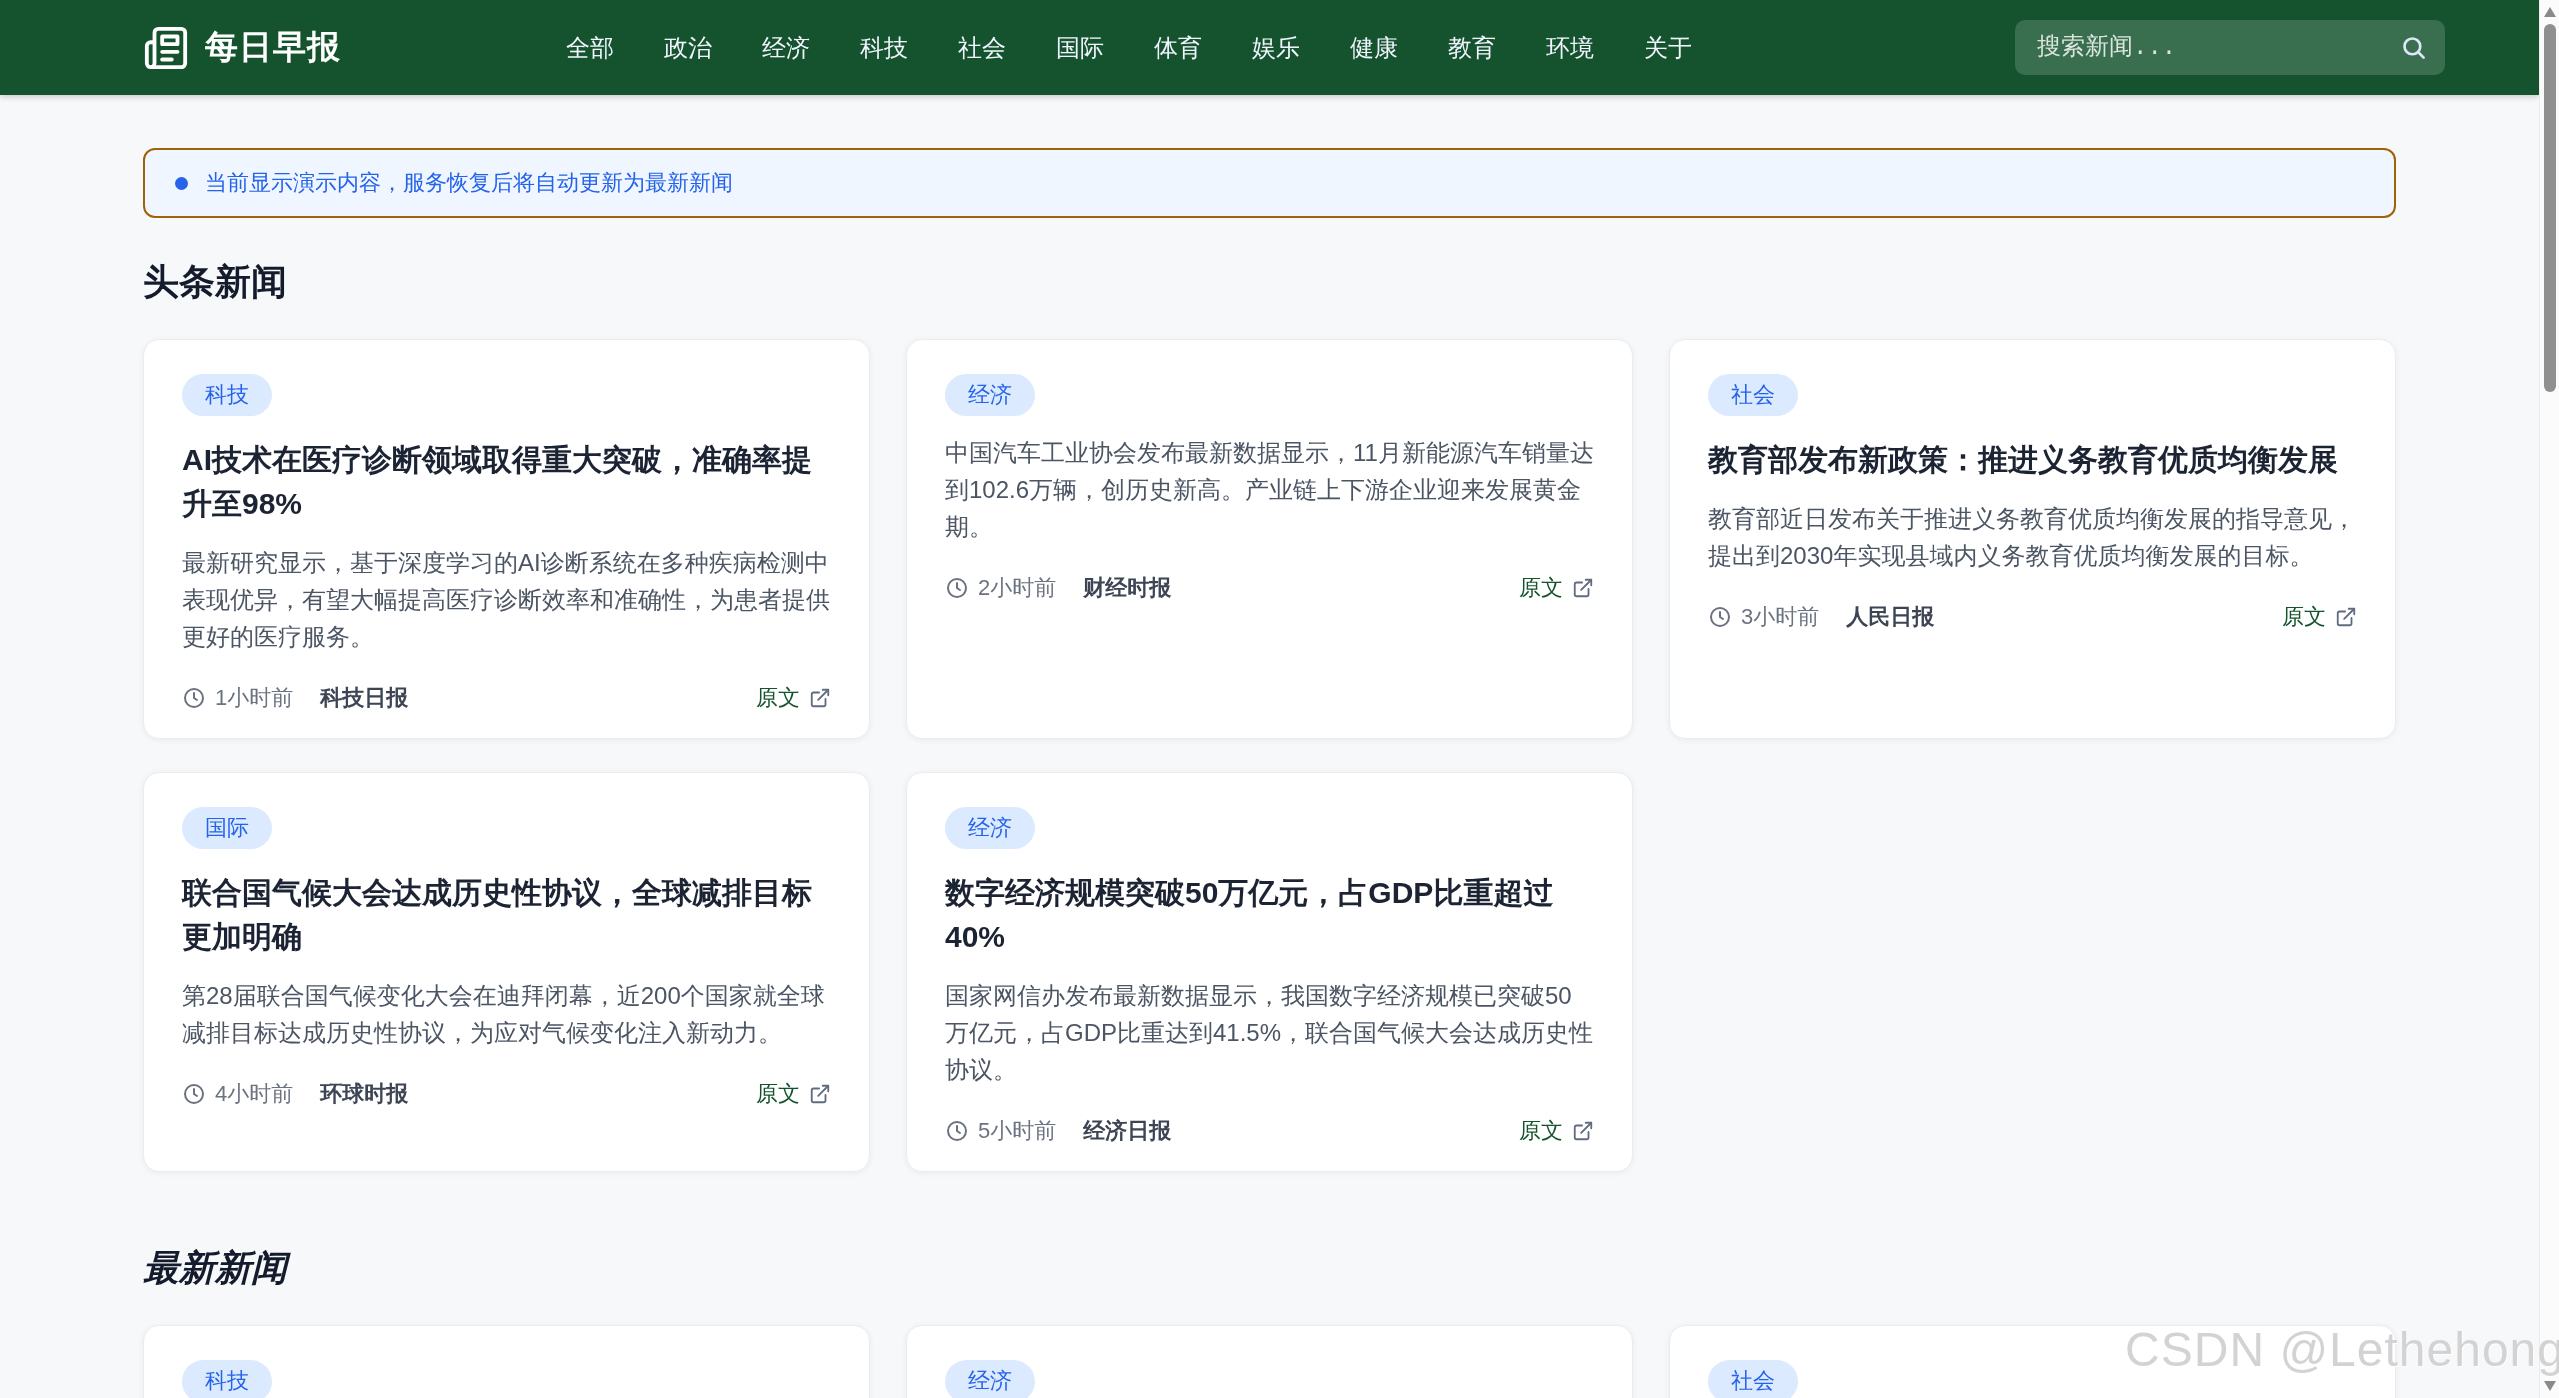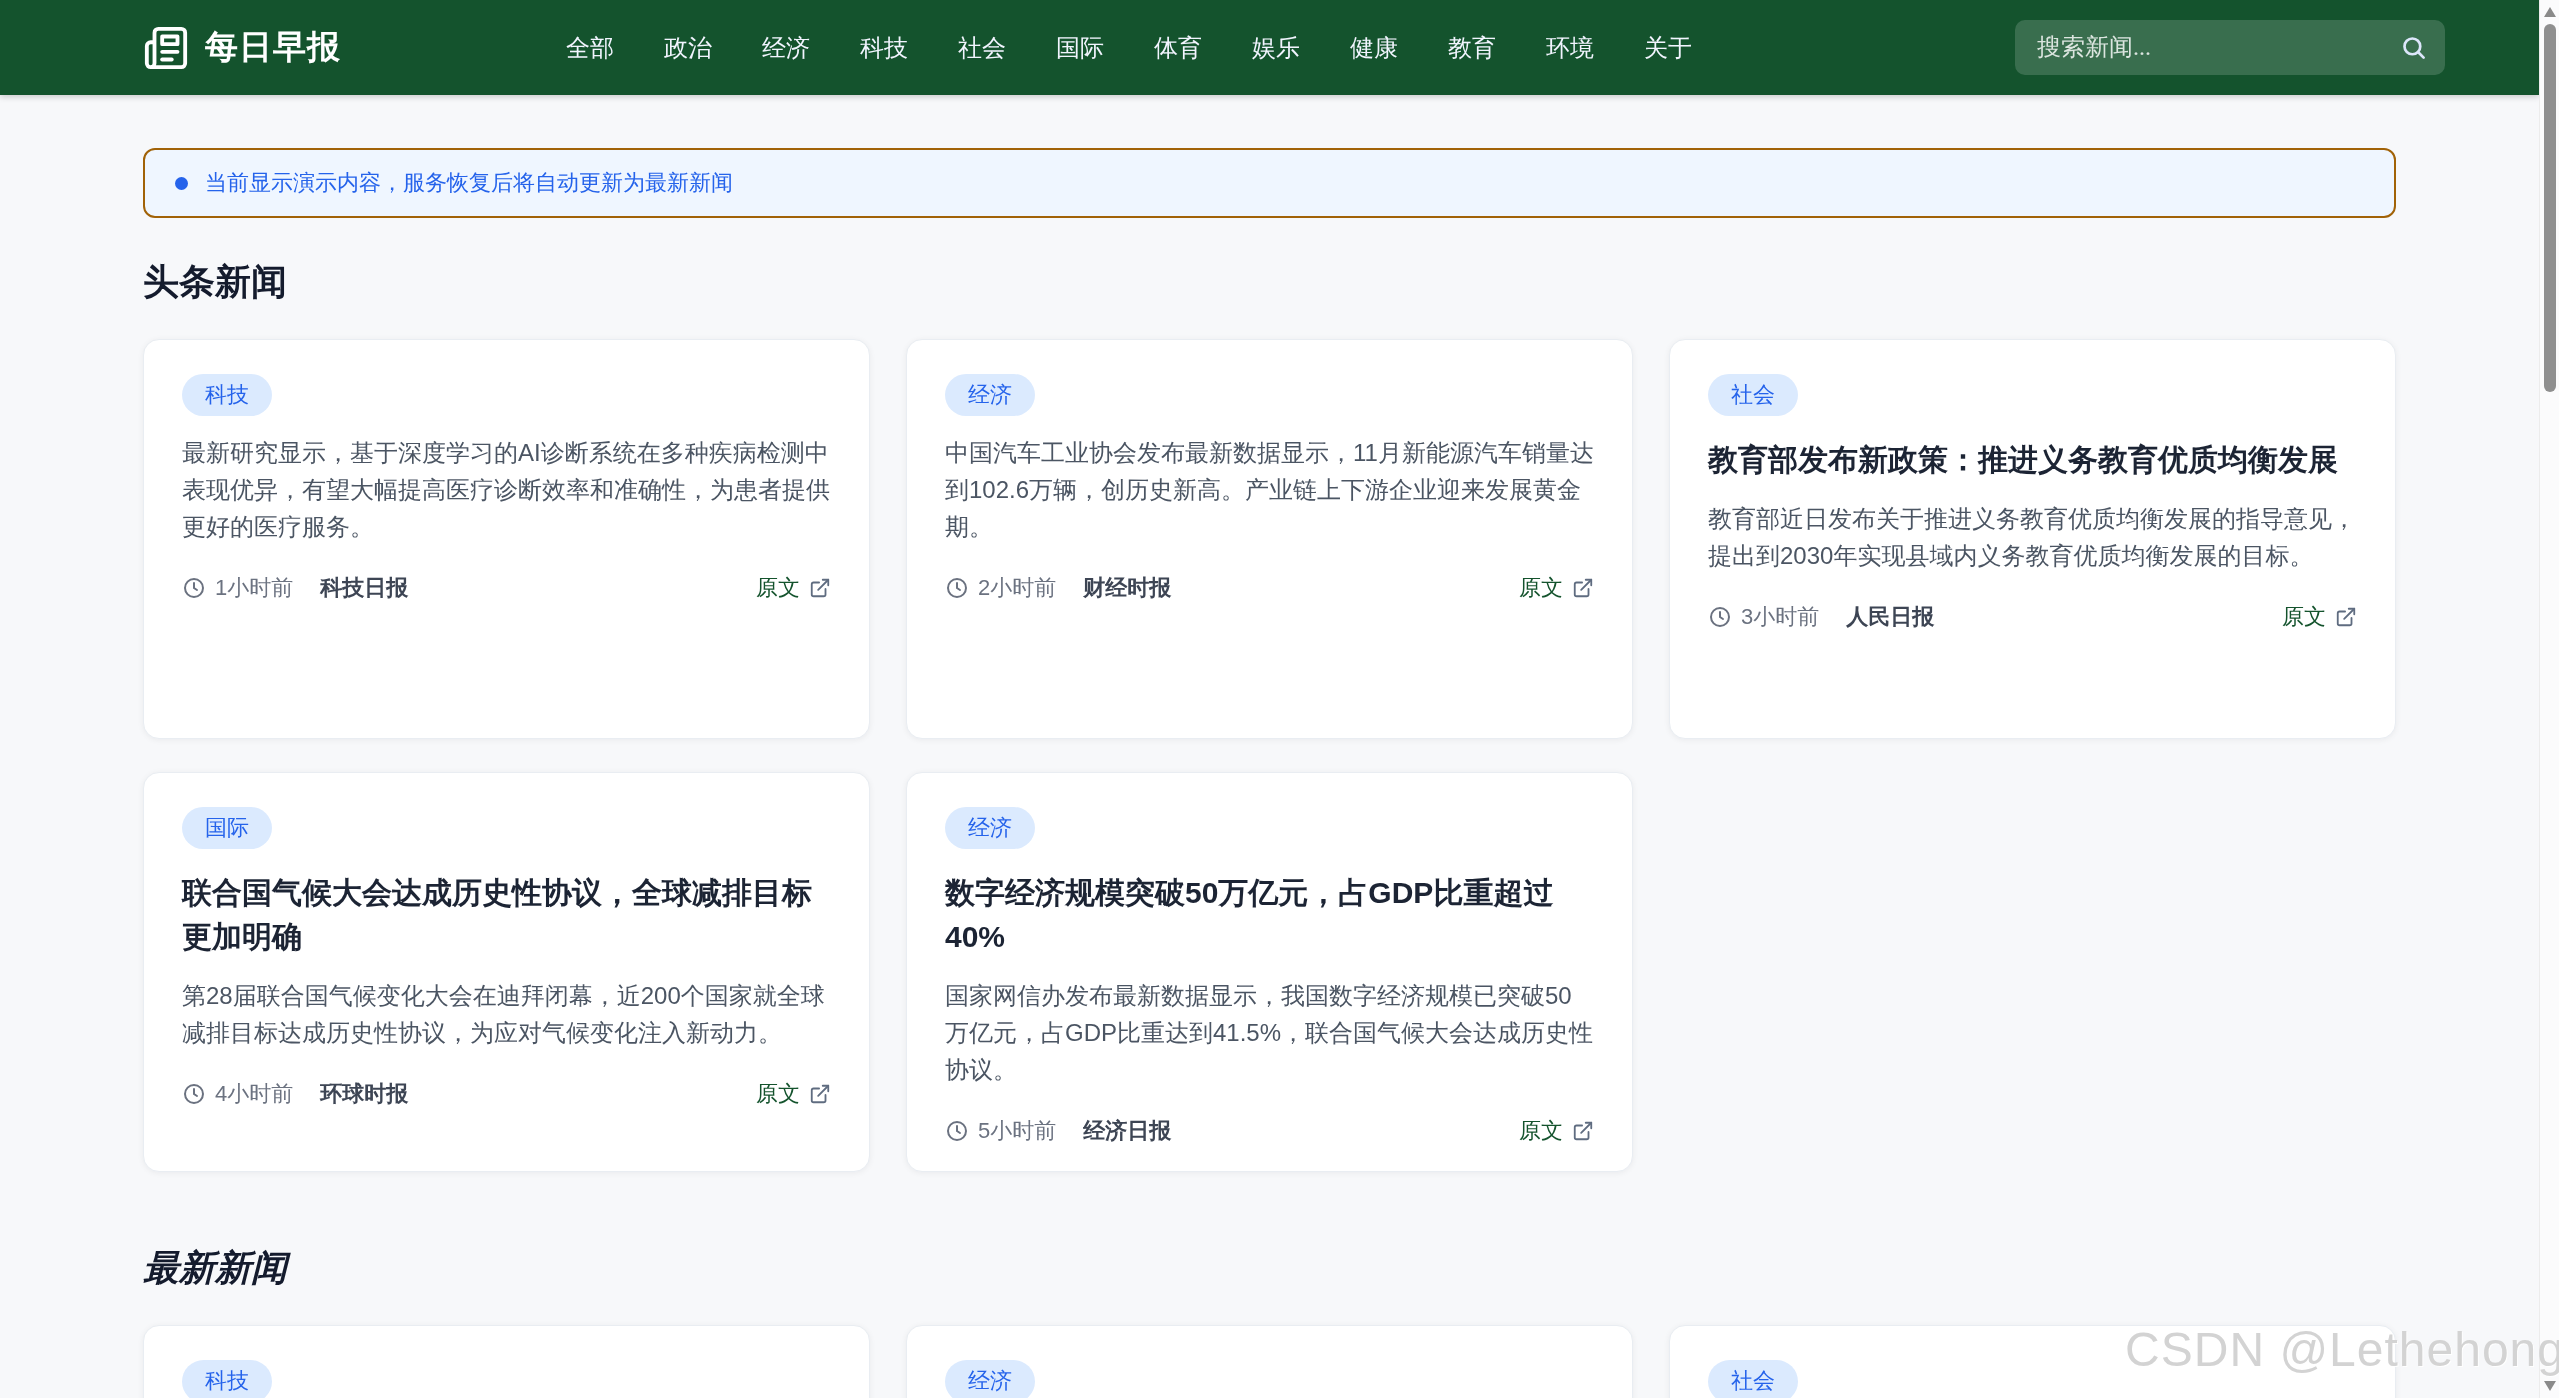--- a/index.html
+++ b/index.html
@@ -29,21 +29,21 @@
   nav { display: flex; gap: 50px; margin-left: 225px; align-items: center; }
   .nav-item { color: #f2f5ff; font-size: 24px; text-decoration: none; cursor: pointer; white-space: nowrap; }
   .search { margin-left: auto; position: relative; }
   .search input {
     width: 430px; height: 55px;
     background: rgba(255,255,255,.16);
     border: none; border-radius: 10px;
     color: #ffffff; font-size: 24px;
     padding: 0 64px 0 22px;
     outline: none;
-    font-family: Liberation Serif, serif;
+    font-family: Liberation Mono, monospace;
   }
   .search input::placeholder { color: rgba(255,255,255,.82); }
   .search-icon { position: absolute; right: 18px; top: 14px; width: 27px; height: 27px; cursor: pointer; }
 
   
   main { width: 2253px; margin-left: 143px; }
   .notice {
     margin-top: 53px;
     height: 70px;
     background: #eff6ff;
@@ -198,20 +198,21 @@
       <span class="dot"></span>
       <span>当前显示演示内容，服务恢复后将自动更新为最新新闻</span>
     </div>
 
     <h2 class="section-title">头条新闻</h2>
 
     <section class="grid">
 
         <article class="card">
           <span class="tag">科技</span>
+          <h3 class="title">AI技术在医疗诊断领域取得重大突破，准确率提升至98%</h3>
           <p class="excerpt">最新研究显示，基于深度学习的AI诊断系统在多种疾病检测中表现优异，有望大幅提高医疗诊断效率和准确性，为患者提供更好的医疗服务。</p>
           <div class="meta">
             <span class="clock-icon">
               <svg viewBox="0 0 24 24" fill="none" stroke="#6b7280" stroke-width="2" stroke-linecap="round">
                 <circle cx="12" cy="12" r="9"></circle>
                 <path d="M12 7v5l3 2"></path>
               </svg>
             </span>
             <span class="time">1小时前</span>
             <span class="source">科技日报</span>

